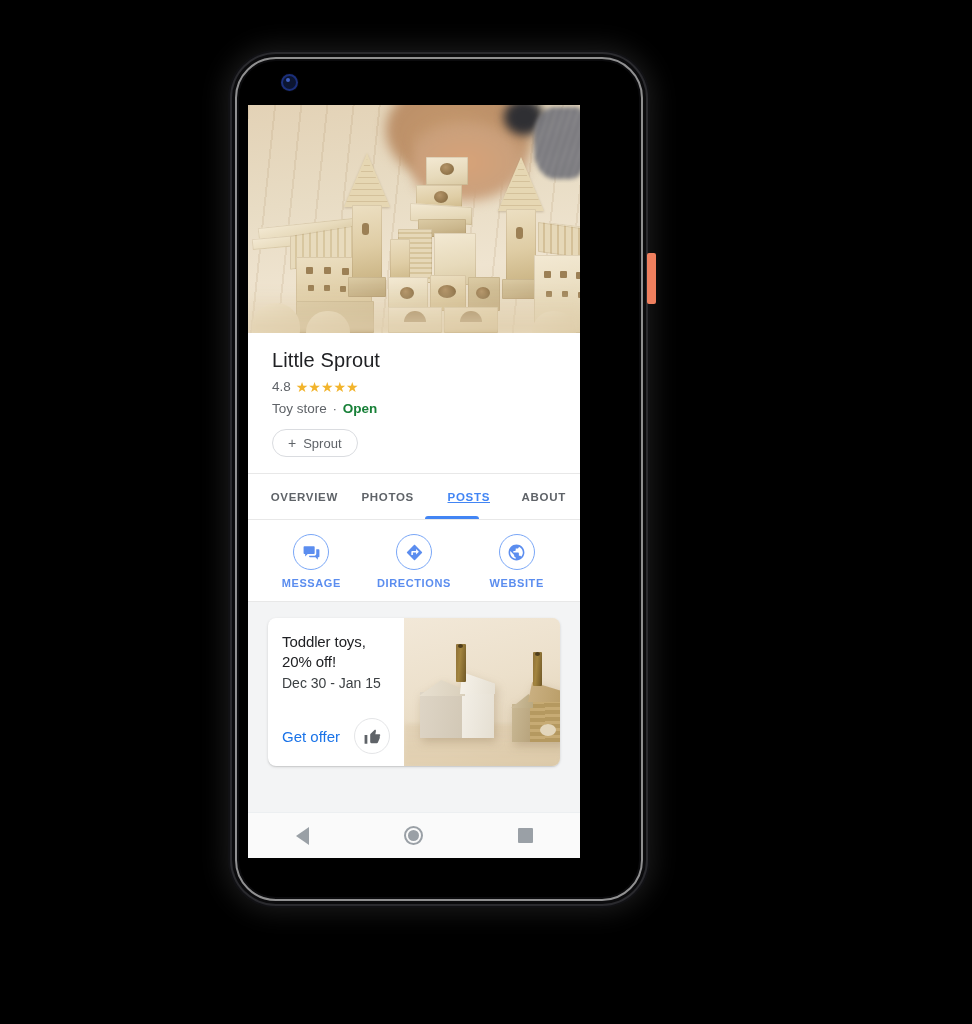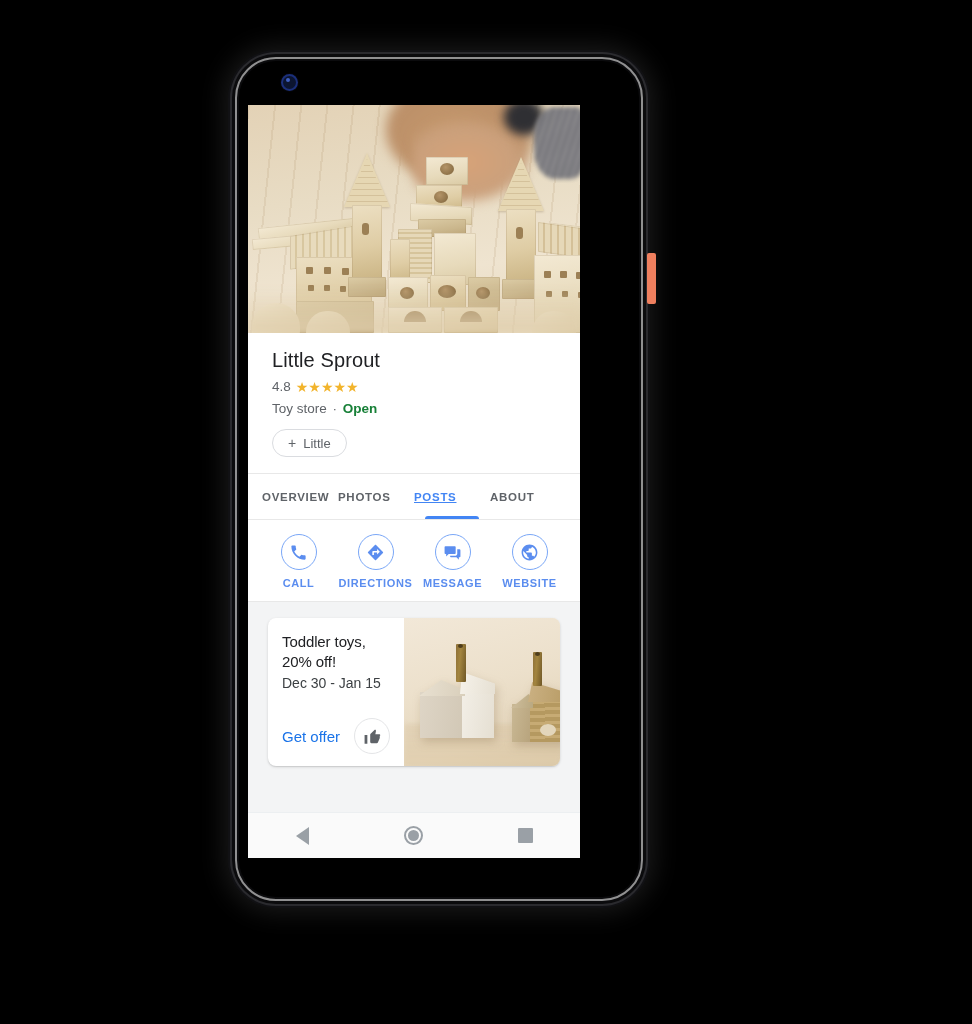--- a/index.html
+++ b/index.html
@@ -244,21 +244,21 @@
     height: 46px;
     background: #fff;
     border-bottom: 1px solid #e8e8e8;
     flex: 0 0 46px;
     padding: 0 14px;
   }
   .tab {
     flex: 1;
     display: flex;
     align-items: center;
-    justify-content: flex-start;
+    justify-content: flex-end;
     position: relative;
     font-size: 11.5px;
     letter-spacing: 0.7px;
     color: #5f6368;
     font-weight: bold;
     cursor: pointer;
   }
   .tab.active { color: #4285f4; text-decoration: underline; }
   .tab.active::after {
     content: "";
@@ -553,67 +553,59 @@
       </div>
 
       <div class="cat-row">
         <span>Toy store</span>
         <span class="dot-sep">·</span>
         <span class="open-text">Open</span>
       </div>
 
       <button class="follow-btn">
         <span class="follow-plus">+</span>
-        <span>Little</span>
+        <span>Sprout</span>
       </button>
     </div>
 
     <div class="tabs">
       <div class="tab">
         <span>OVERVIEW</span>
       </div>
       <div class="tab">
         <span>PHOTOS</span>
       </div>
       <div class="tab active">
         <span>POSTS</span>
       </div>
       <div class="tab">
         <span>ABOUT</span>
       </div>
     </div>
 
     <div class="actions">
 
-      <div class="action">
-        <span class="action-circle">
-          <svg width="19" height="19" viewBox="0 0 24 24" fill="#5b8def">
-            <path d="M6.6 10.8c1.4 2.8 3.8 5.1 6.6 6.6l2.2-2.2c.3-.3.7-.4 1-.2 1.2.4 2.4.6 3.6.6.6 0 1 .4 1 1V20c0 .6-.4 1-1 1-9.4 0-17-7.6-17-17 0-.6.4-1 1-1h3.5c.6 0 1 .4 1 1 0 1.3.2 2.5.6 3.6.1.3 0 .7-.2 1l-2.3 2.2z"></path>
-          </svg>
-        </span>
-        <span class="action-label">CALL</span>
-      </div>
-
-      <div class="action">
-        <span class="action-circle">
-          <svg width="19" height="19" viewBox="0 0 24 24" fill="#5b8def">
-            <path d="M21.4 11.3l-8.7-8.7c-.4-.4-1-.4-1.4 0l-8.7 8.7c-.4.4-.4 1 0 1.4l8.7 8.7c.4.4 1 .4 1.4 0l8.7-8.7c.4-.4.4-1 0-1.4zM14 14.5V12h-4v3H8v-4c0-.6.4-1 1-1h5V7.5l3.5 3.5-3.5 3.5z"></path>
-          </svg>
-        </span>
-        <span class="action-label">DIRECTIONS</span>
-      </div>
 
       <div class="action">
         <span class="action-circle">
           <svg width="19" height="19" viewBox="0 0 24 24" fill="#5b8def">
             <path d="M15 4H3c-.6 0-1 .4-1 1v8c0 .6.4 1 1 1h1v3l3.2-3H15c.6 0 1-.4 1-1V5c0-.6-.4-1-1-1z"></path>
             <path d="M21 8h-3v6c0 1.1-.9 2-2 2H9v1c0 .6.4 1 1 1h7l3 3v-3h1c.6 0 1-.4 1-1V9c0-.6-.4-1-1-1z"></path>
           </svg>
         </span>
         <span class="action-label">MESSAGE</span>
+      </div>
+
+      <div class="action">
+        <span class="action-circle">
+          <svg width="19" height="19" viewBox="0 0 24 24" fill="#5b8def">
+            <path d="M21.4 11.3l-8.7-8.7c-.4-.4-1-.4-1.4 0l-8.7 8.7c-.4.4-.4 1 0 1.4l8.7 8.7c.4.4 1 .4 1.4 0l8.7-8.7c.4-.4.4-1 0-1.4zM14 14.5V12h-4v3H8v-4c0-.6.4-1 1-1h5V7.5l3.5 3.5-3.5 3.5z"></path>
+          </svg>
+        </span>
+        <span class="action-label">DIRECTIONS</span>
       </div>
 
       <div class="action">
         <span class="action-circle">
           <svg width="19" height="19" viewBox="0 0 24 24" fill="#5b8def">
             <path d="M12 2C6.5 2 2 6.5 2 12s4.5 10 10 10 10-4.5 10-10S17.5 2 12 2zm-1 17.9c-3.9-.5-7-3.9-7-7.9 0-.6.1-1.2.2-1.8L9 15v1c0 1.1.9 2 2 2v1.9zm6.9-2.5c-.3-.8-1-1.4-1.9-1.4h-1v-3c0-.6-.4-1-1-1H8v-2h2c.6 0 1-.4 1-1V7h2c1.1 0 2-.9 2-2v-.4c2.9 1.2 5 4.1 5 7.4 0 2.1-.8 4-2.1 5.4z"></path>
           </svg>
         </span>
         <span class="action-label">WEBSITE</span>
       </div>

